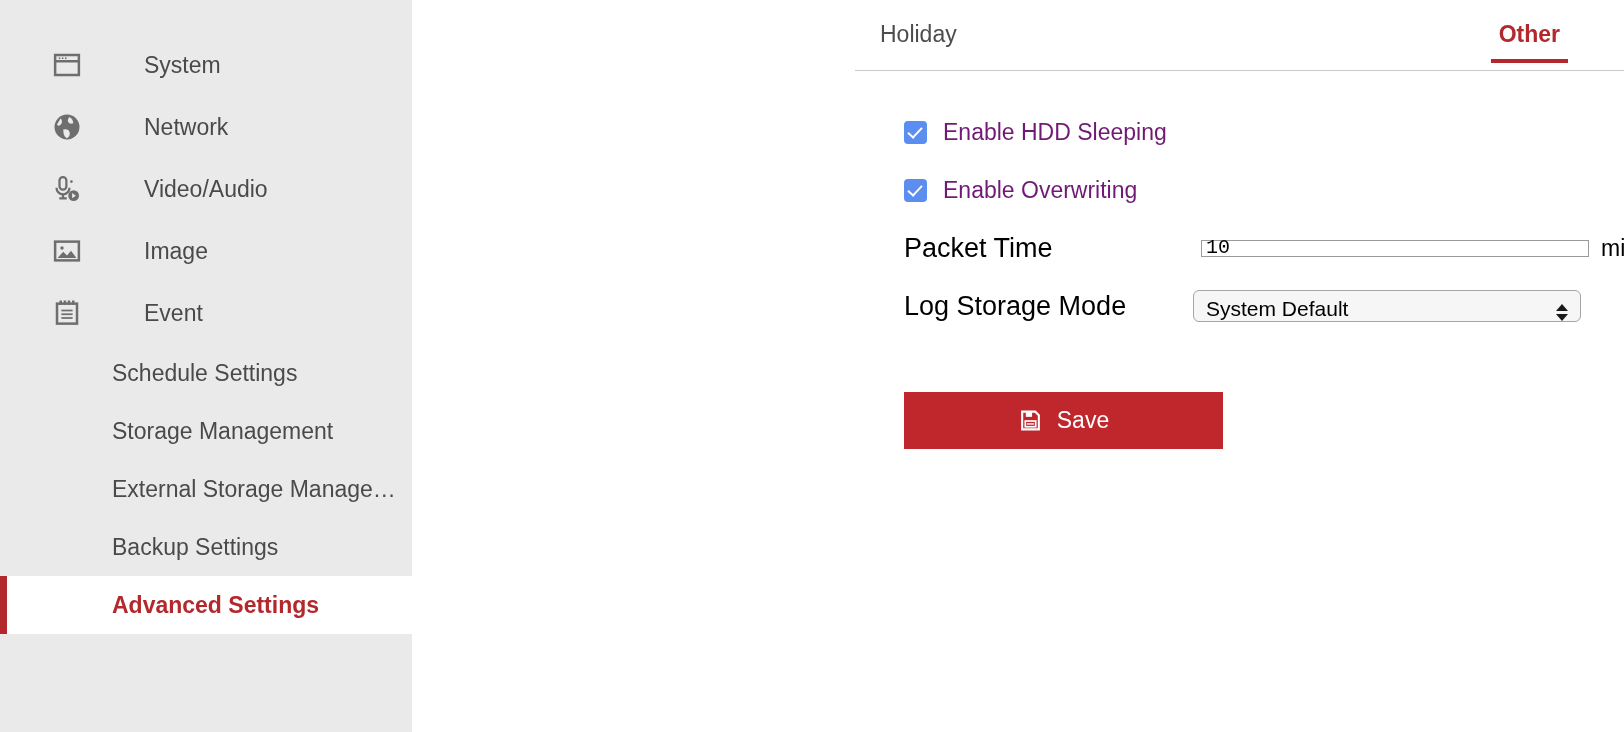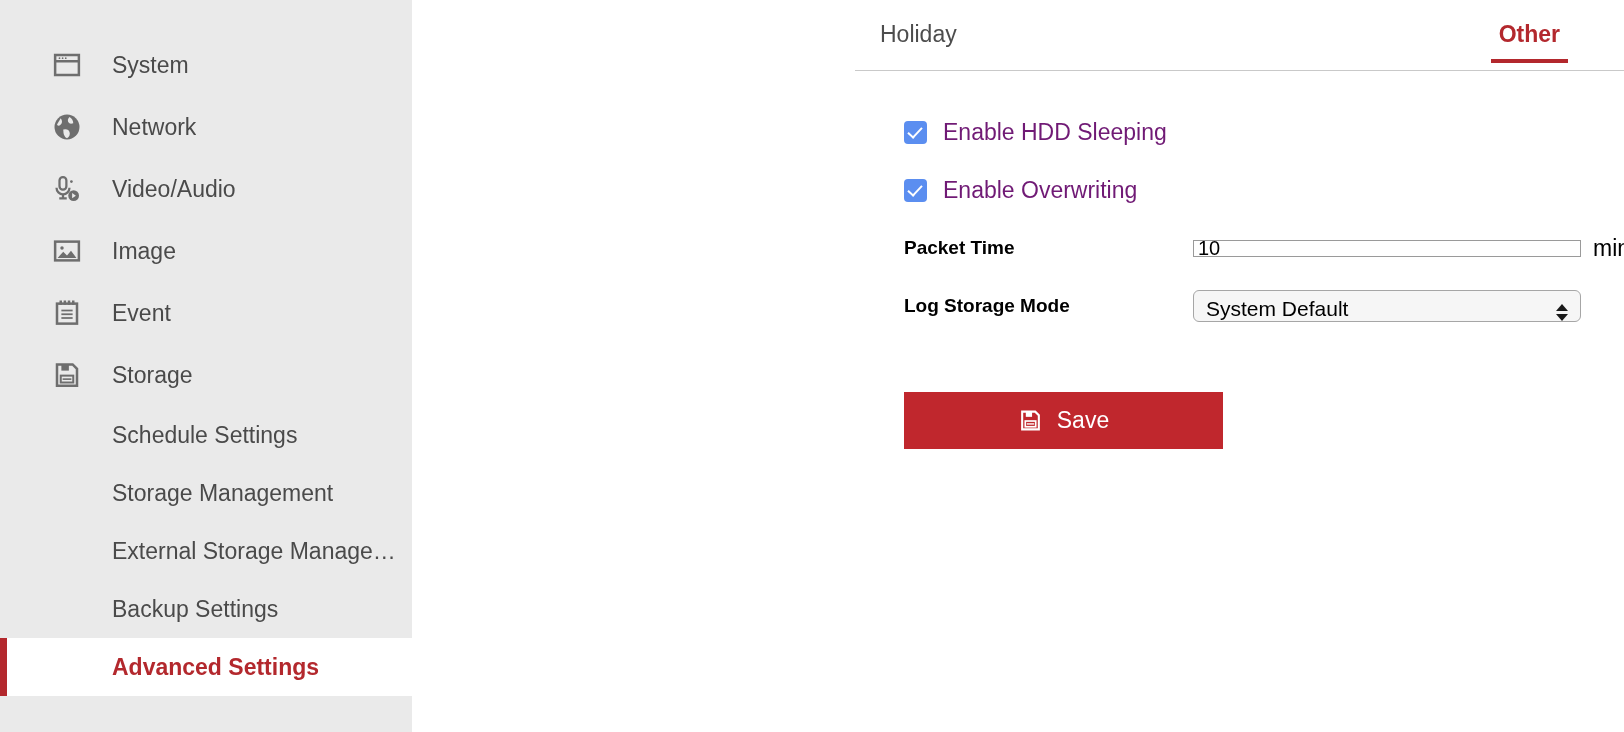--- a/index.html
+++ b/index.html
@@ -31,20 +31,21 @@
     padding-top: 34px;
   }
   .nav-item {
     display: flex;
     align-items: center;
     height: 62px;
     padding-left: 50px;
     box-sizing: border-box;
     color: #4a4a4a;
     font-size: 23px;
+    gap: 32px;
   }
   .nav-item .ico {
     width: 34px;
     height: 34px;
     flex: 0 0 34px;
     margin-right: 28px;
     display: flex;
     align-items: center;
     justify-content: center;
     color: #6e6e6e;
@@ -165,40 +166,40 @@
     border: solid #ffffff;
     border-width: 0 2.6px 2.6px 0;
     transform: rotate(43deg);
   }
   .cb-label {
     font-size: 23px;
     color: #701a75;
   }
 
   .field-label {
-    font-size: 19px;
+    font-size: 27px;
     color: #000000;
     width: 289px;
     flex: 0 0 289px;
-    font-weight: bold;
   }
 
   .txtbox {
     width: 388px;
     height: 17px;
     box-sizing: border-box;
     border: 1px solid #9a9a9a;
     background: #ffffff;
-    font-family: Liberation Sans, sans-serif;
+    font-family: Liberation Mono, monospace;
     font-size: 20px;
     color: #000;
     padding: 0 4px;
     line-height: 28px;
     display: flex;
     align-items: center;
+    margin-left: 8px;
   }
 
   .unit {
     font-size: 23px;
     color: #000;
     margin-left: 12px;
   }
 
   .selbox {
     width: 388px;
@@ -316,31 +317,20 @@
           <line x1="13.6" y1="2" x2="13.6" y2="5.5"></line>
           <line x1="17" y1="2" x2="17" y2="5.5"></line>
           <line x1="7.5" y1="10" x2="16.5" y2="10" stroke-width="1.4"></line>
           <line x1="7.5" y1="13" x2="16.5" y2="13" stroke-width="1.4"></line>
           <line x1="7.5" y1="16" x2="16.5" y2="16" stroke-width="1.4"></line>
         </svg>
       </span>
       <span class="nav-label">Event</span>
     </div>
 
-    <div class="nav-item">
-      <span class="ico">
-        <svg width="30" height="30" viewBox="0 0 24 24" fill="none" stroke="#6e6e6e" stroke-width="2">
-          <path d="M4 3.5 h12.5 l3.5 3.5 v13.5 h-16z"></path>
-          <rect x="7.5" y="3.5" width="6" height="5" fill="#6e6e6e" stroke="none"></rect>
-          <rect x="7" y="12.5" width="10" height="5.5" stroke-width="1.6"></rect>
-          <line x1="8.5" y1="15.3" x2="15.5" y2="15.3" stroke-width="1.3"></line>
-        </svg>
-      </span>
-      <span class="nav-label">Storage</span>
-    </div>
 
     <div class="sub-item">
       <span class="nav-label">Schedule Settings</span>
     </div>
 
     <div class="sub-item">
       <span class="nav-label">Storage Management</span>
     </div>
 
     <div class="sub-item truncate">

